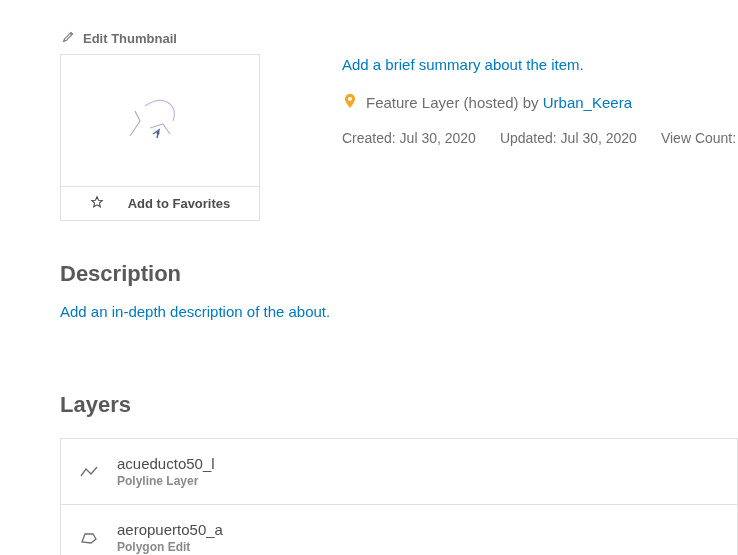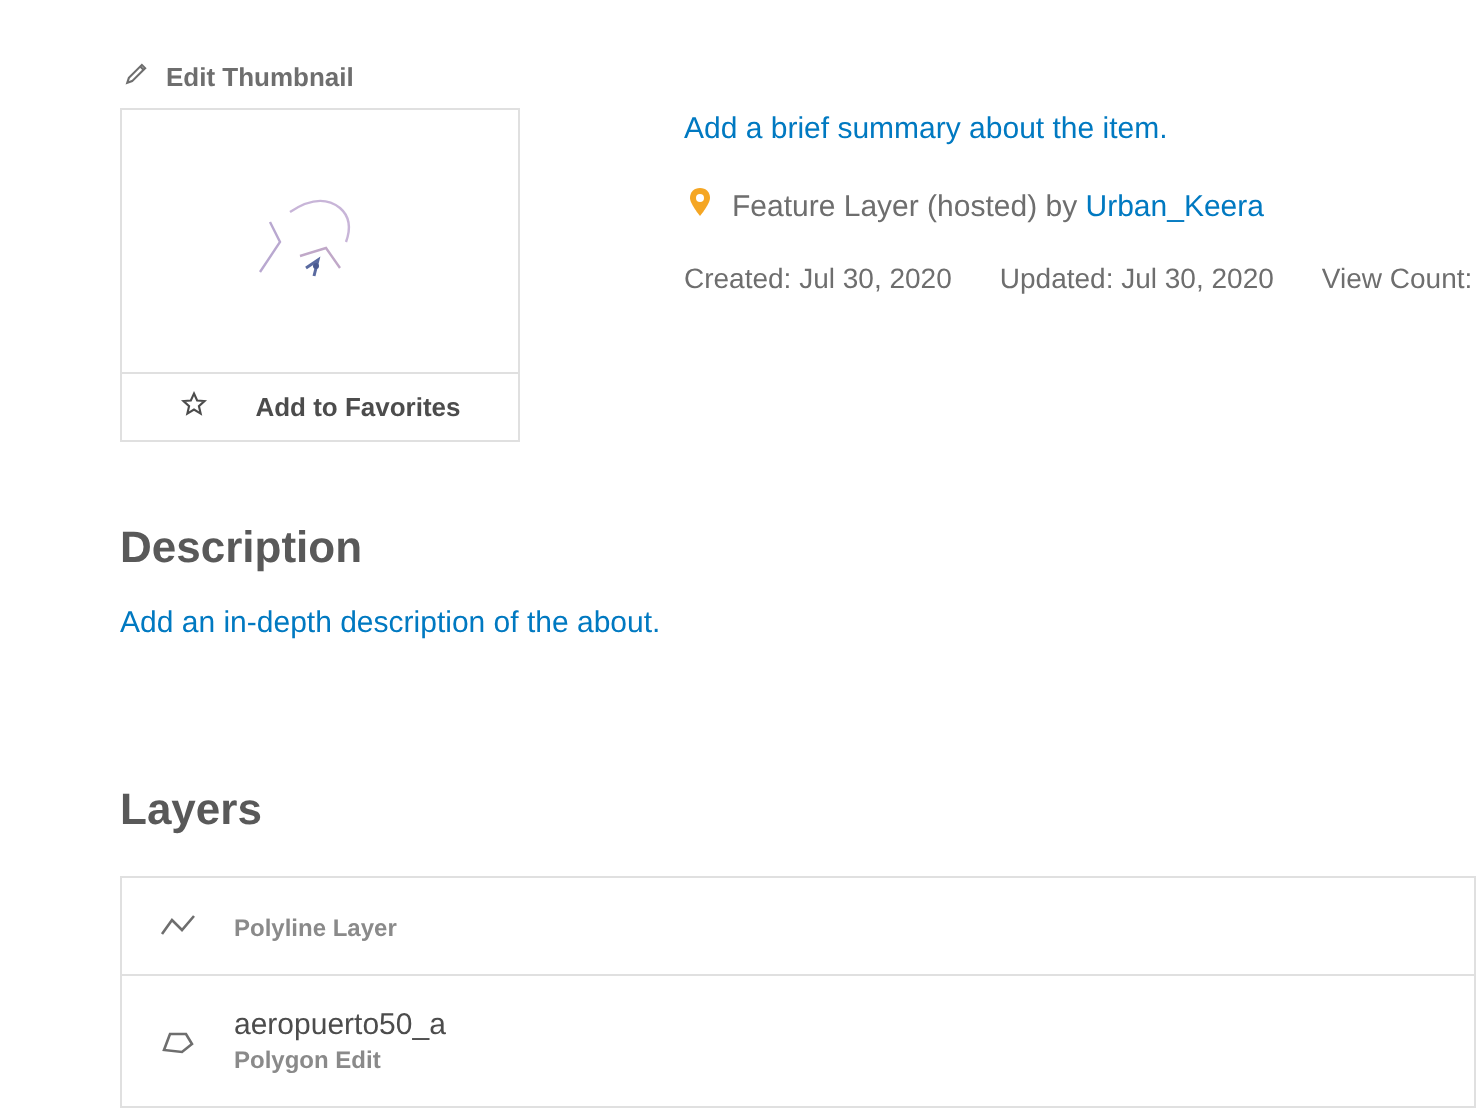--- a/index.html
+++ b/index.html
@@ -188,20 +188,21 @@
 <div class="layers-section">
   <h2 class="section-title">Layers</h2>
 
   <div class="layer-row">
     <span class="layer-icon">
       <svg width="18" height="14" viewBox="0 0 18 14" fill="none" stroke="#6e6e6e" stroke-width="1.3">
         <path d="M1 11 L6 4 L11 9 L17 2"></path>
       </svg>
     </span>
     <div>
+      <div class="layer-name">acueducto50_l</div>
       <div class="layer-type">Polyline Layer</div>
     </div>
   </div>
 
   <div class="layer-row">
     <span class="layer-icon">
       <svg width="18" height="14" viewBox="0 0 18 14" fill="none" stroke="#6e6e6e" stroke-width="1.3">
         <path d="M2 11 L5 3 L13 3 L16 8 L11 12 Z"></path>
       </svg>
     </span>

